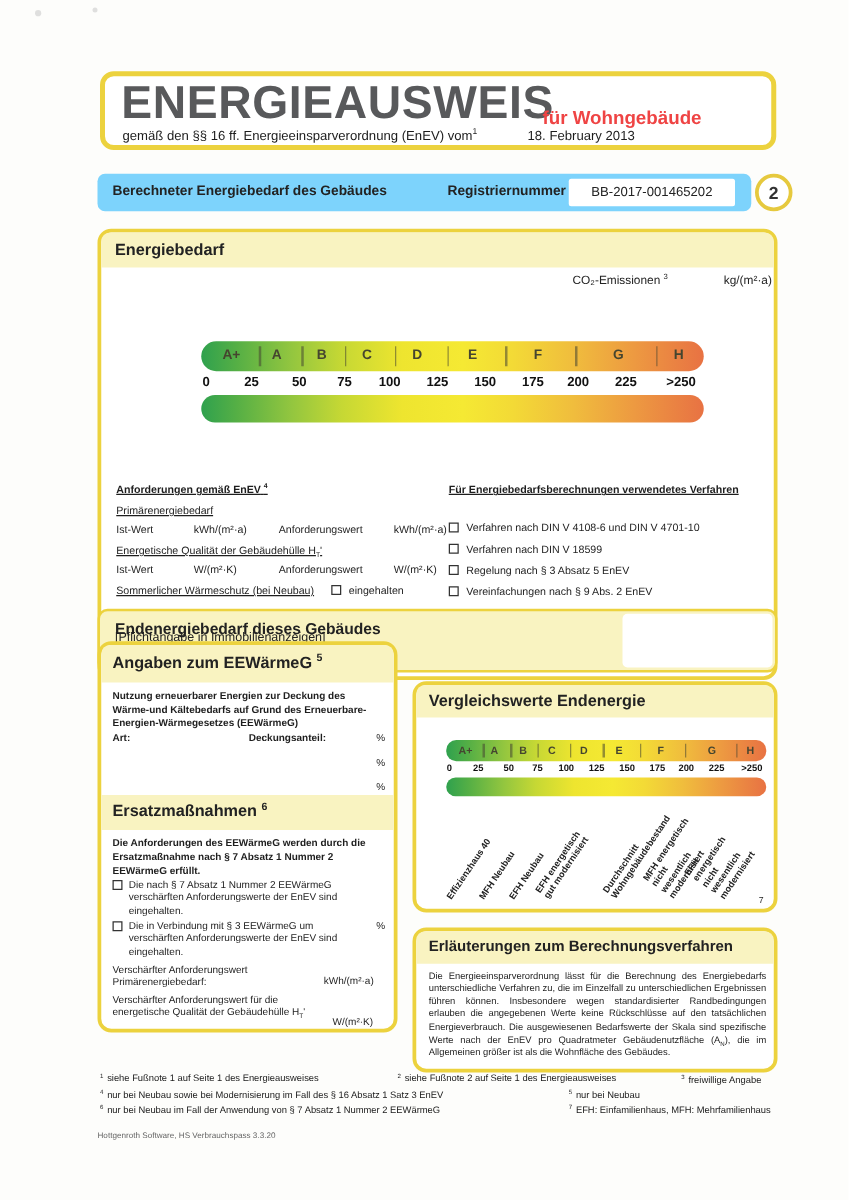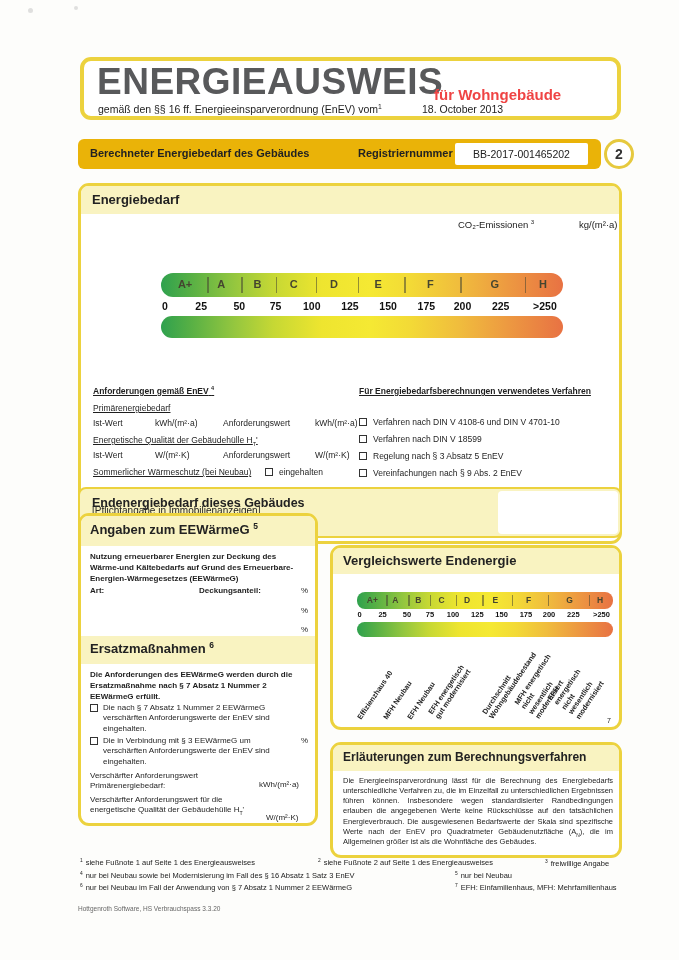--- a/index.html
+++ b/index.html
@@ -17,21 +17,21 @@
   
   .gbox{position:absolute;border:3px solid #ecd23e;border-radius:11px;background:#fff;box-sizing:border-box;}
   .band{position:absolute;left:0;right:0;top:0;background:#f9f3c1;border-radius:7px 7px 0 0;}
 
   
   .hdr-title{font-size:37px;font-weight:bold;color:#58595b;letter-spacing:.5px;}
   .hdr-for{font-size:15px;font-weight:bold;color:#ef4444;}
   .hdr-law{font-size:10.5px;color:#1d1d1d;}
 
   
-  .regbar{position:absolute;background:#eab308;border-radius:6px;}
+  .regbar{position:absolute;background:#7dd3fc;border-radius:6px;}
   .regfield{position:absolute;background:#fff;border-radius:2px;font-size:10.5px;
             display:flex;align-items:center;justify-content:center;color:#222;}
   .badge{position:absolute;width:30px;height:30px;border-radius:50%;border:3px solid #e6c93e;background:#fff;
          box-sizing:border-box;display:flex;align-items:center;justify-content:center;
          font-size:14px;font-weight:bold;color:#333;}
 
   
   .grad{background:linear-gradient(90deg,#2fa14e 0%,#55af45 7%,#93c63f 18%,#c6d834 28%,
         #eee52f 40%,#f5e933 52%,#f3da36 62%,#f0bd3d 74%,#ed9a41 86%,#e87243 100%);}
   .scale{position:absolute;}
@@ -75,21 +75,21 @@
 
   <span class="speck" style="left:28px;top:8px;width:5px;height:5px;"></span>
   <span class="speck" style="left:74px;top:6px;width:4px;height:4px;"></span>
 
   <div class="gbox" style="left:80px;top:57px;width:541px;height:63px;border-width:4px;">
     <span class="abs hdr-title" style="left:13px;top:0px;">ENERGIEAUSWEIS</span>
     <span class="abs hdr-for" style="left:350px;top:25px;">für Wohngebäude</span>
     <span class="abs hdr-law" style="left:14px;top:42px;">
       <span>gemäß den §§ 16 ff. Energieeinsparverordnung (EnEV) vom</span><sup>1</sup>
     </span>
-    <span class="abs hdr-law" style="left:338px;top:42px;">18. October 2013</span>
+    <span class="abs hdr-law" style="left:338px;top:42px;">18. February 2013</span>
   </div>
 
   <div class="regbar" style="left:78px;top:139px;width:523px;height:30px;">
     <span class="abs b" style="left:12px;top:8px;font-size:11px;">Berechneter Energiebedarf des Gebäudes</span>
     <span class="abs b" style="left:280px;top:8px;font-size:11px;">
       <span>Registriernummer</span> <sup>2</sup>
     </span>
     <span class="regfield" style="left:377px;top:4px;width:133px;height:22px;">BB-2017-001465202</span>
   </div>
   <div class="badge" style="left:604px;top:139px;">2</div>

